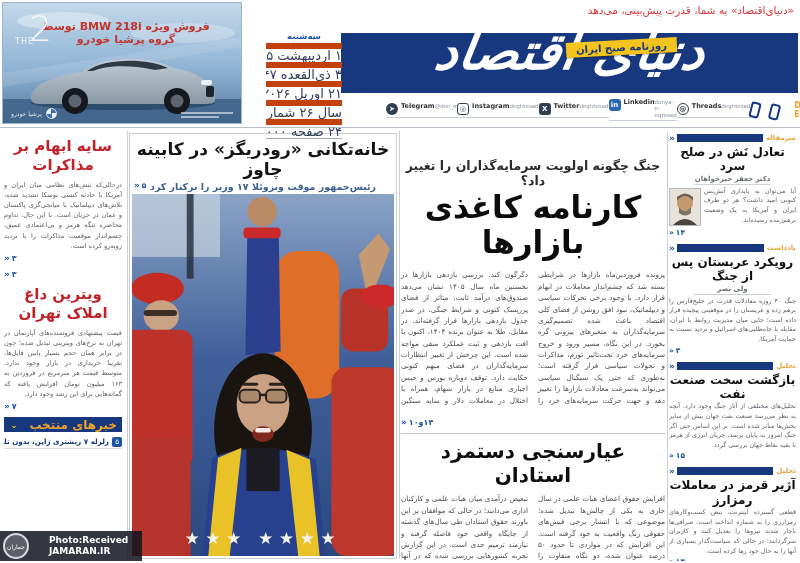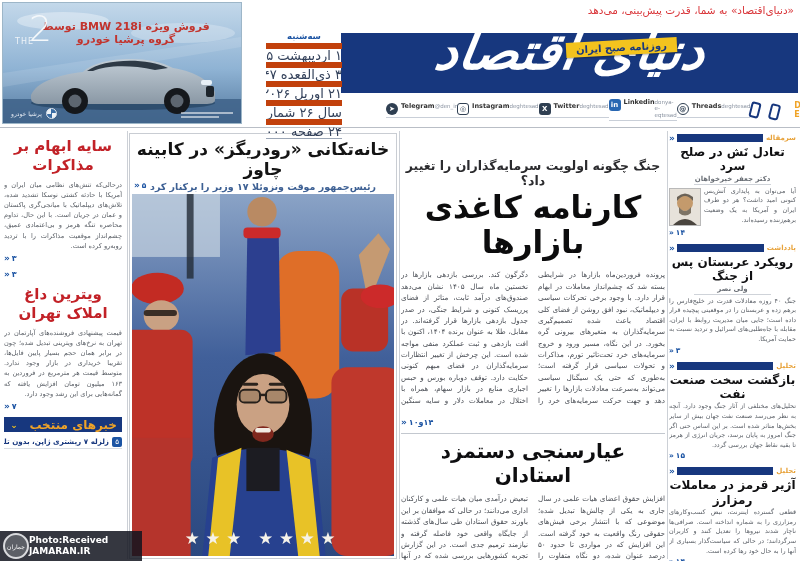--- a/index.html
+++ b/index.html
@@ -49,21 +49,21 @@
   .lc-title.dark{color:#1d1d1f;}
   .lc-body{font-size:6.6px;line-height:1.55;color:#5a5f66;text-align:justify;}
   .pgmark{direction:rtl;text-align:left;font-size:8px;font-weight:bold;color:#1c54a3;margin:2px 0 6px;}
   .pgmark .chev{margin-right:2px;font-size:9px;}
   .band2{display:flex;align-items:center;height:15px;background:#17377e;margin:4px 0 3px;position:relative;}
   .band2 .lbl{color:#f0a428;font-size:12px;font-weight:bold;padding-right:5px;flex:1;}
   .band2 .tab{width:20px;height:15px;background:#17377e;display:flex;align-items:center;justify-content:center;color:#f3c31e;font-size:9px;font-weight:bold;}
   .pick-list .row{display:flex;align-items:center;gap:3px;height:13px;border-bottom:1px solid #d9dde3;}
   .pick-list .num{width:10px;height:10px;background:#1c54a3;color:#fff;font-size:7px;display:flex;align-items:center;justify-content:center;border-radius:2px;flex:0 0 auto;}
   .pick-list .it{font-size:7.2px;font-weight:bold;color:#17377e;white-space:nowrap;overflow:hidden;}
-  .watermark{position:absolute;left:0;top:531px;width:142px;height:30px;background:rgba(18,20,30,.85);display:flex;align-items:center;gap:0;direction:ltr;z-index:6;padding-left:3px;box-sizing:border-box;}
+  .watermark{position:absolute;left:0;top:531px;width:142px;height:30px;background:rgba(18,20,30,.85);display:flex;align-items:center;gap:20px;direction:ltr;z-index:6;padding-left:3px;box-sizing:border-box;}
   .wm-logo{width:22px;height:22px;border-radius:50%;background:#5c5f66;border:2px solid #d9dadd;color:#fff;font-size:6px;display:flex;align-items:center;justify-content:center;flex:0 0 auto;}
   .wm-txt{display:flex;flex-direction:column;line-height:1.25;}
   .wm-txt .l1,.wm-txt .l2{color:#fff;font-size:9px;font-weight:bold;white-space:nowrap;}
 
   
   .photoart{position:absolute;left:129px;top:133px;width:268px;height:426px;border:1px solid #c9cdd3;box-sizing:border-box;background:#fff;}
   .pa-title{font-size:17px;font-weight:bold;color:#141414;text-align:center;margin:5px 4px 2px;}
   .pa-sub{font-size:9.5px;font-weight:bold;color:#3d6094;text-align:center;margin-bottom:3px;}
   .pa-page{position:absolute;left:4px;top:46px;font-size:7.5px;font-weight:bold;color:#1c54a3;}
   .pa-photo{position:absolute;left:2px;right:2px;top:60px;bottom:2px;overflow:hidden;}

